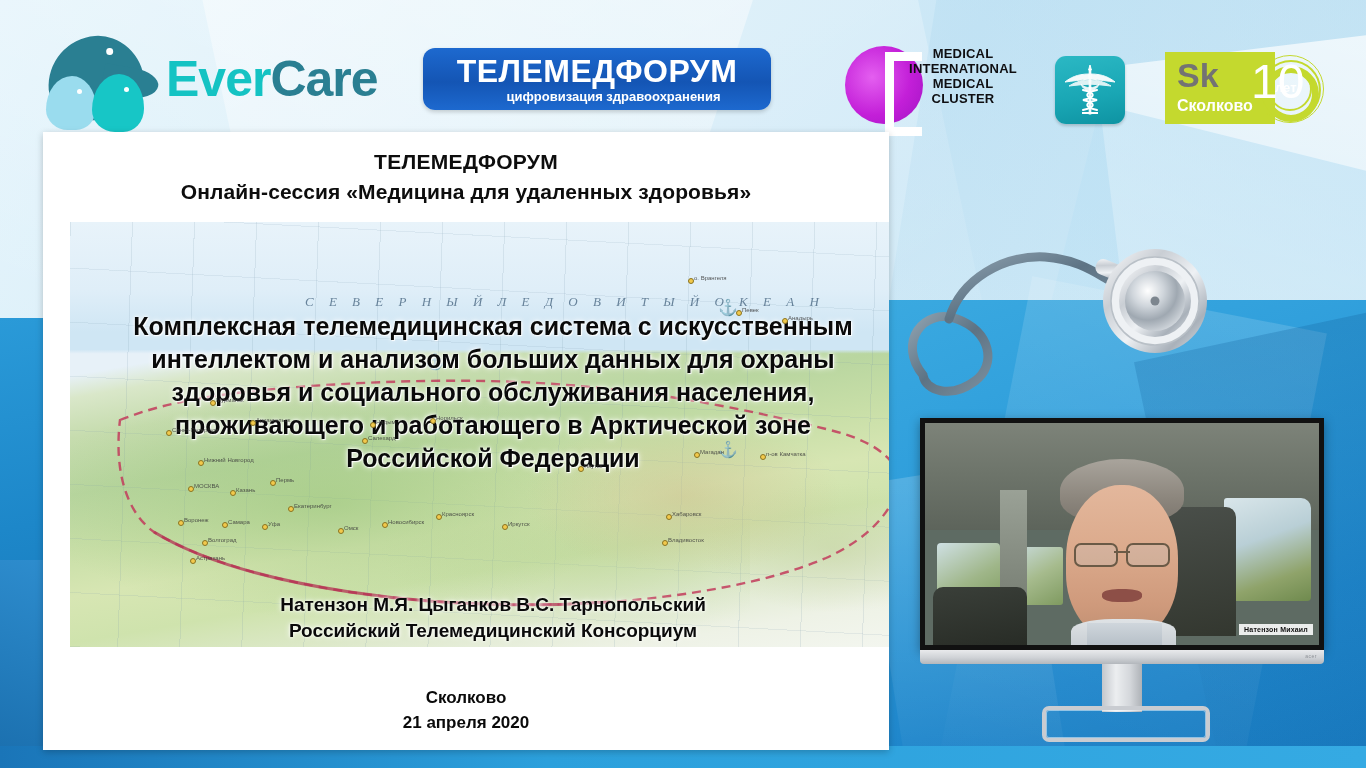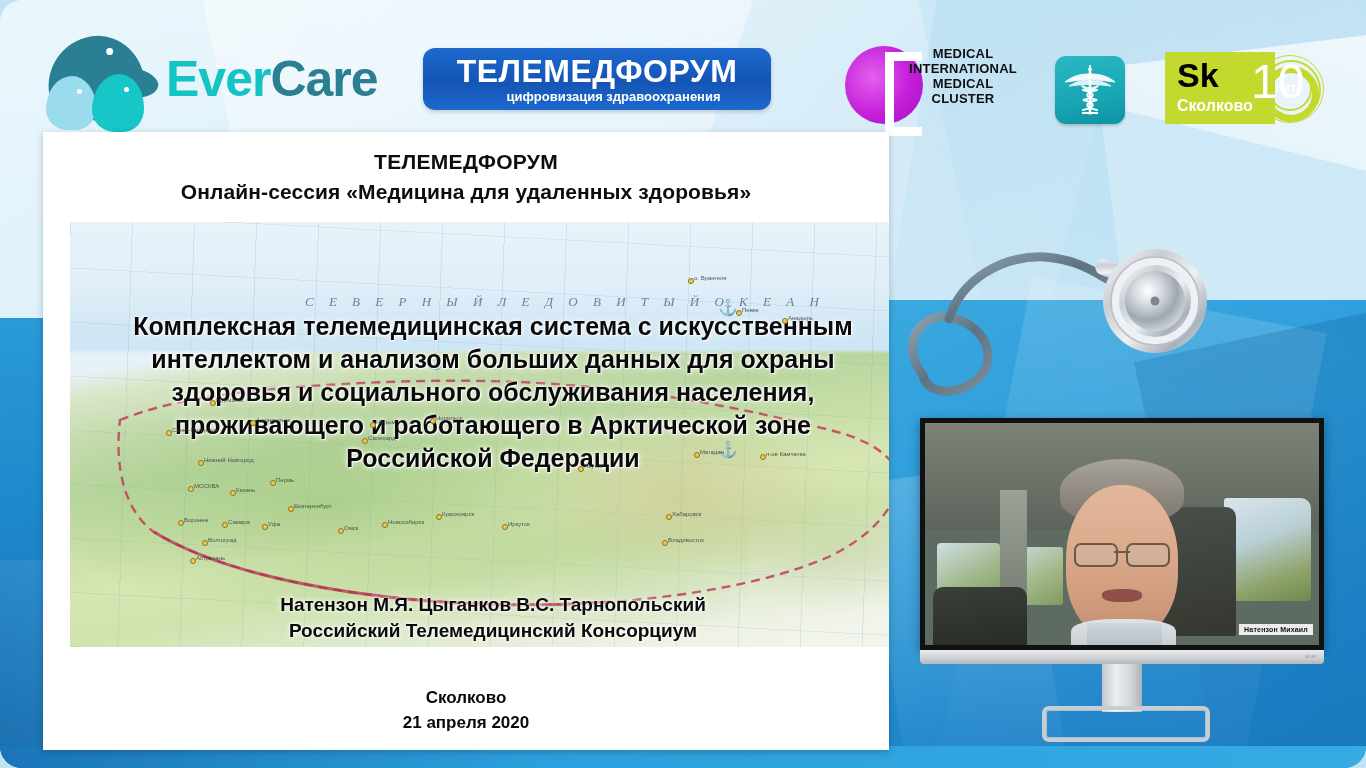--- a/index.html
+++ b/index.html
@@ -5,21 +5,21 @@
 <style>
   html,body{margin:0;padding:0;}
   body{
     width:1366px;height:768px;overflow:hidden;
     font-family:"Liberation Sans", sans-serif;
     background:#bfe3f5;
     position:relative;
   }
 
   
-  #stage{position:absolute;inset:0;overflow:hidden;border-radius:22px;}
+  #stage{position:absolute;inset:0;overflow:hidden;}
 
   .bg-base{
     position:absolute;inset:0;
     background:linear-gradient(120deg,#e2f3fb 0%,#d4ecf8 30%,#cbe7f6 55%,#dff1fa 100%);
   }
   
   .facet{position:absolute;}
   .f1{width:900px;height:900px;left:-180px;top:-420px;
       background:linear-gradient(180deg,rgba(255,255,255,.65),rgba(255,255,255,0));
       transform:rotate(18deg);}
@@ -133,21 +133,21 @@
     background:linear-gradient(170deg,#2bb8c4 0%,#19a6b4 60%,#0e93a2 100%);
     box-shadow:0 2px 3px rgba(0,0,0,.18);
   }
   .cad svg{position:absolute;left:8px;top:6px;}
 
   
   .sk{position:absolute;left:1165px;top:52px;width:145px;height:72px;}
   .sk-green{
     position:absolute;left:0;top:0;width:110px;height:72px;background:#c4d92e;
   }
-  .sk-sk{position:absolute;left:12px;top:6px;color:#000000;font-size:34px;font-weight:bold;line-height:1;}
+  .sk-sk{position:absolute;left:12px;top:6px;color:#737373;font-size:34px;font-weight:bold;line-height:1;}
   .sk-name{position:absolute;left:12px;top:46px;color:#fff;font-size:16px;font-weight:bold;line-height:1;}
   .sk-ten{position:absolute;left:86px;top:6px;color:#fff;font-size:48px;font-weight:normal;line-height:1;}
   .sk-rings{
     position:absolute;left:96px;top:8px;width:56px;height:56px;border-radius:50%;
     border:2px solid #c4d92e;
   }
   .sk-rings:before{
     content:"";position:absolute;left:5px;top:5px;width:40px;height:40px;border-radius:50%;
     border:2px solid #c4d92e;
   }

